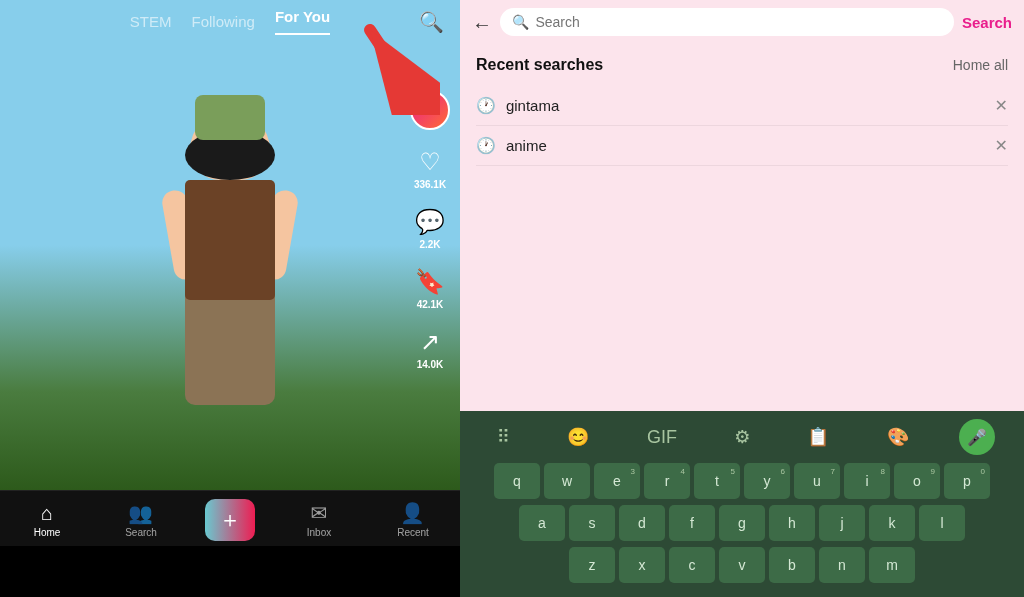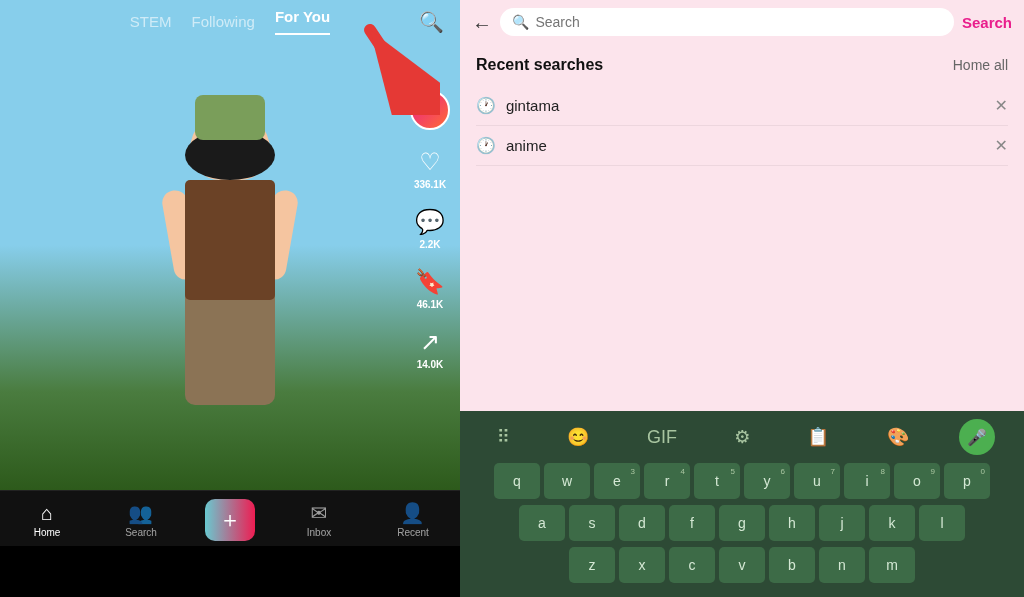--- a/index.html
+++ b/index.html
@@ -509,21 +509,21 @@
         <div class="action-btn">
           <span class="action-icon">♡</span>
           <span class="action-count">336.1K</span>
         </div>
         <div class="action-btn">
           <span class="action-icon">💬</span>
           <span class="action-count">2.2K</span>
         </div>
         <div class="action-btn">
           <span class="action-icon">🔖</span>
-          <span class="action-count">46.1K</span>
+          <span class="action-count">42.1K</span>
         </div>
         <div class="action-btn">
           <span class="action-icon">↗</span>
           <span class="action-count">14.0K</span>
         </div>
       </div>
     </div>
 
   </div>
 

